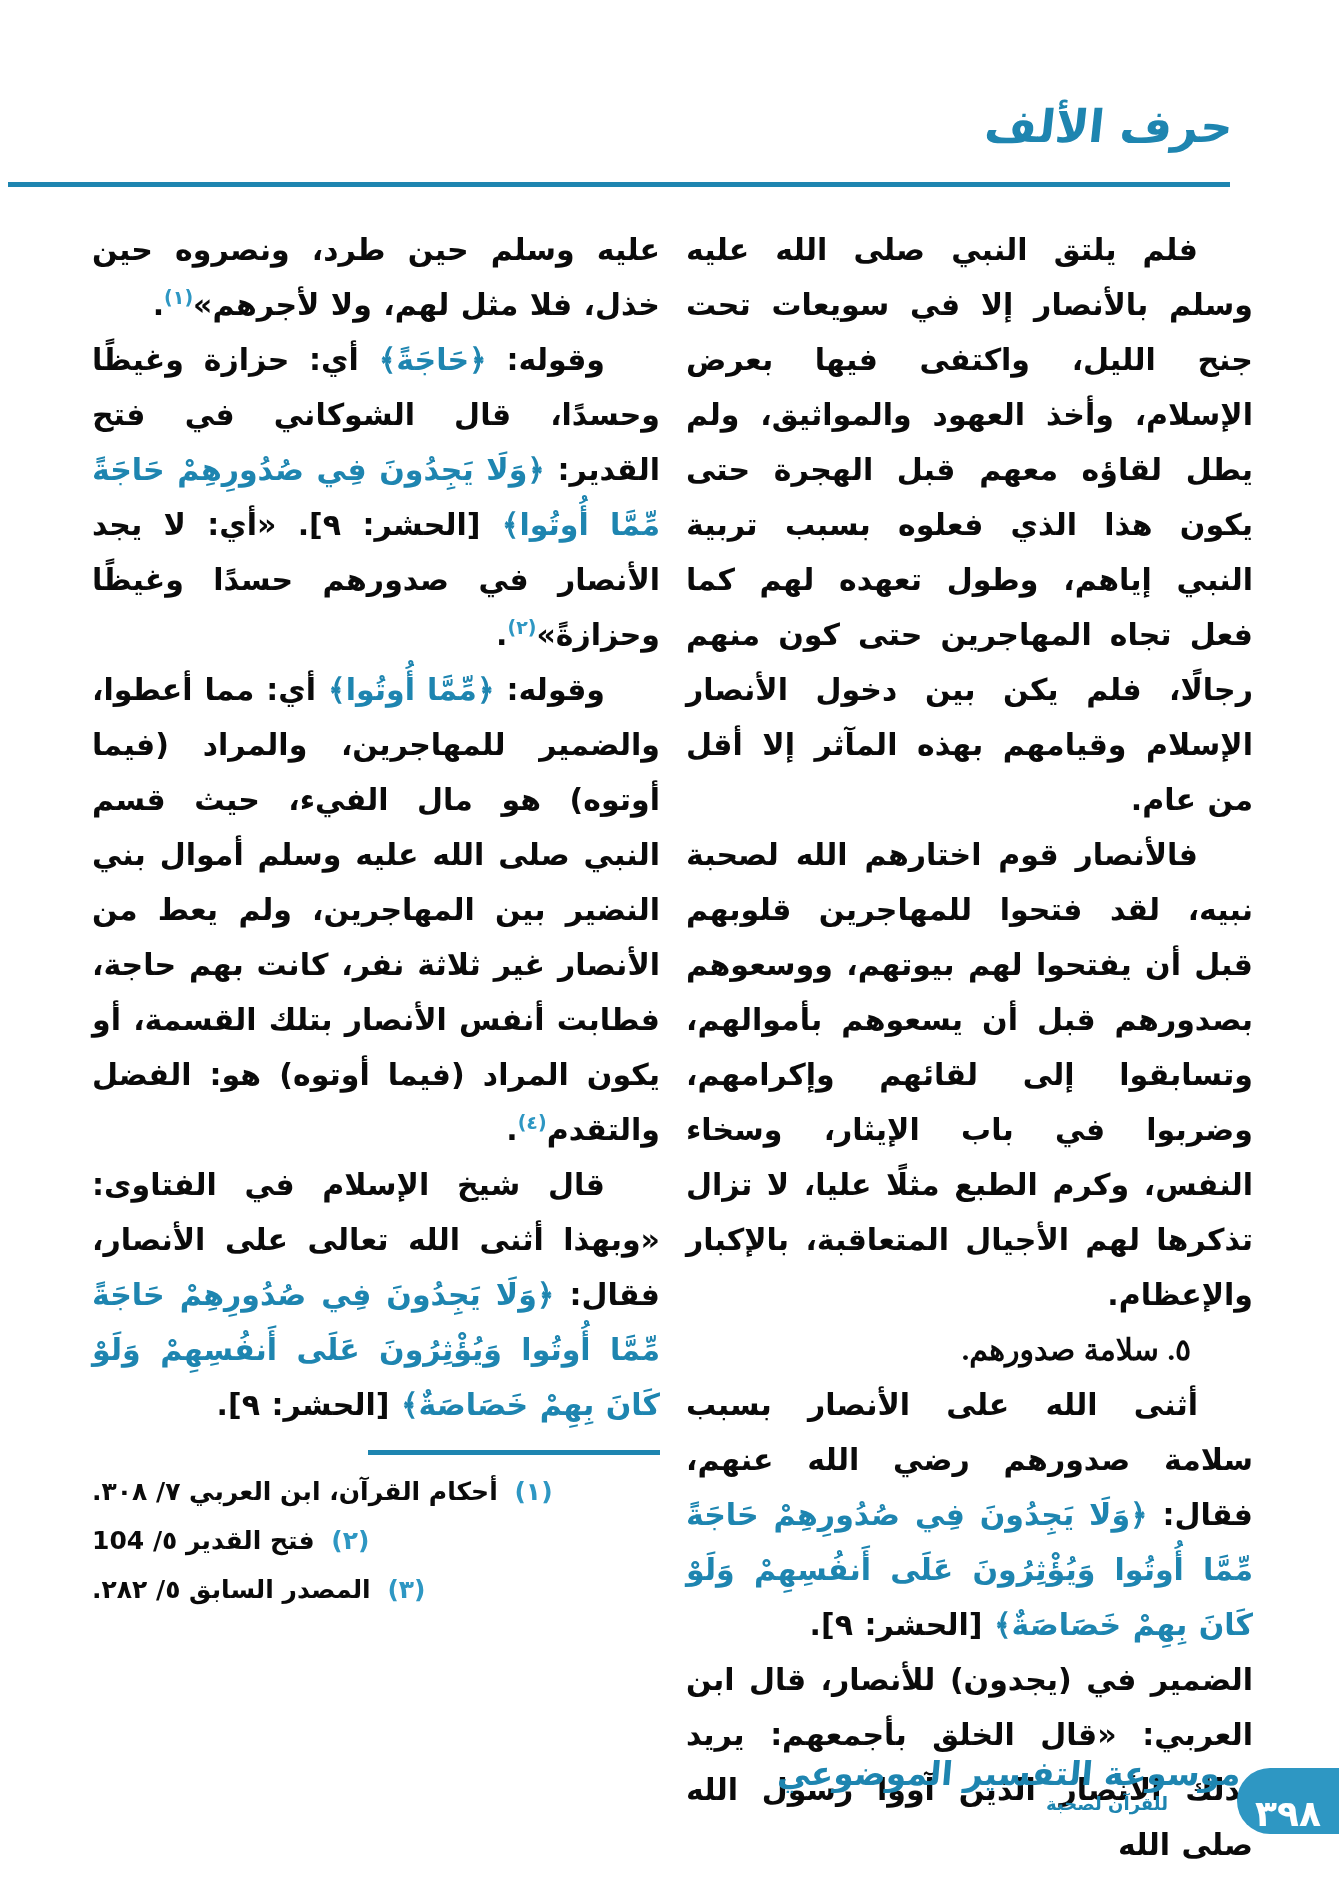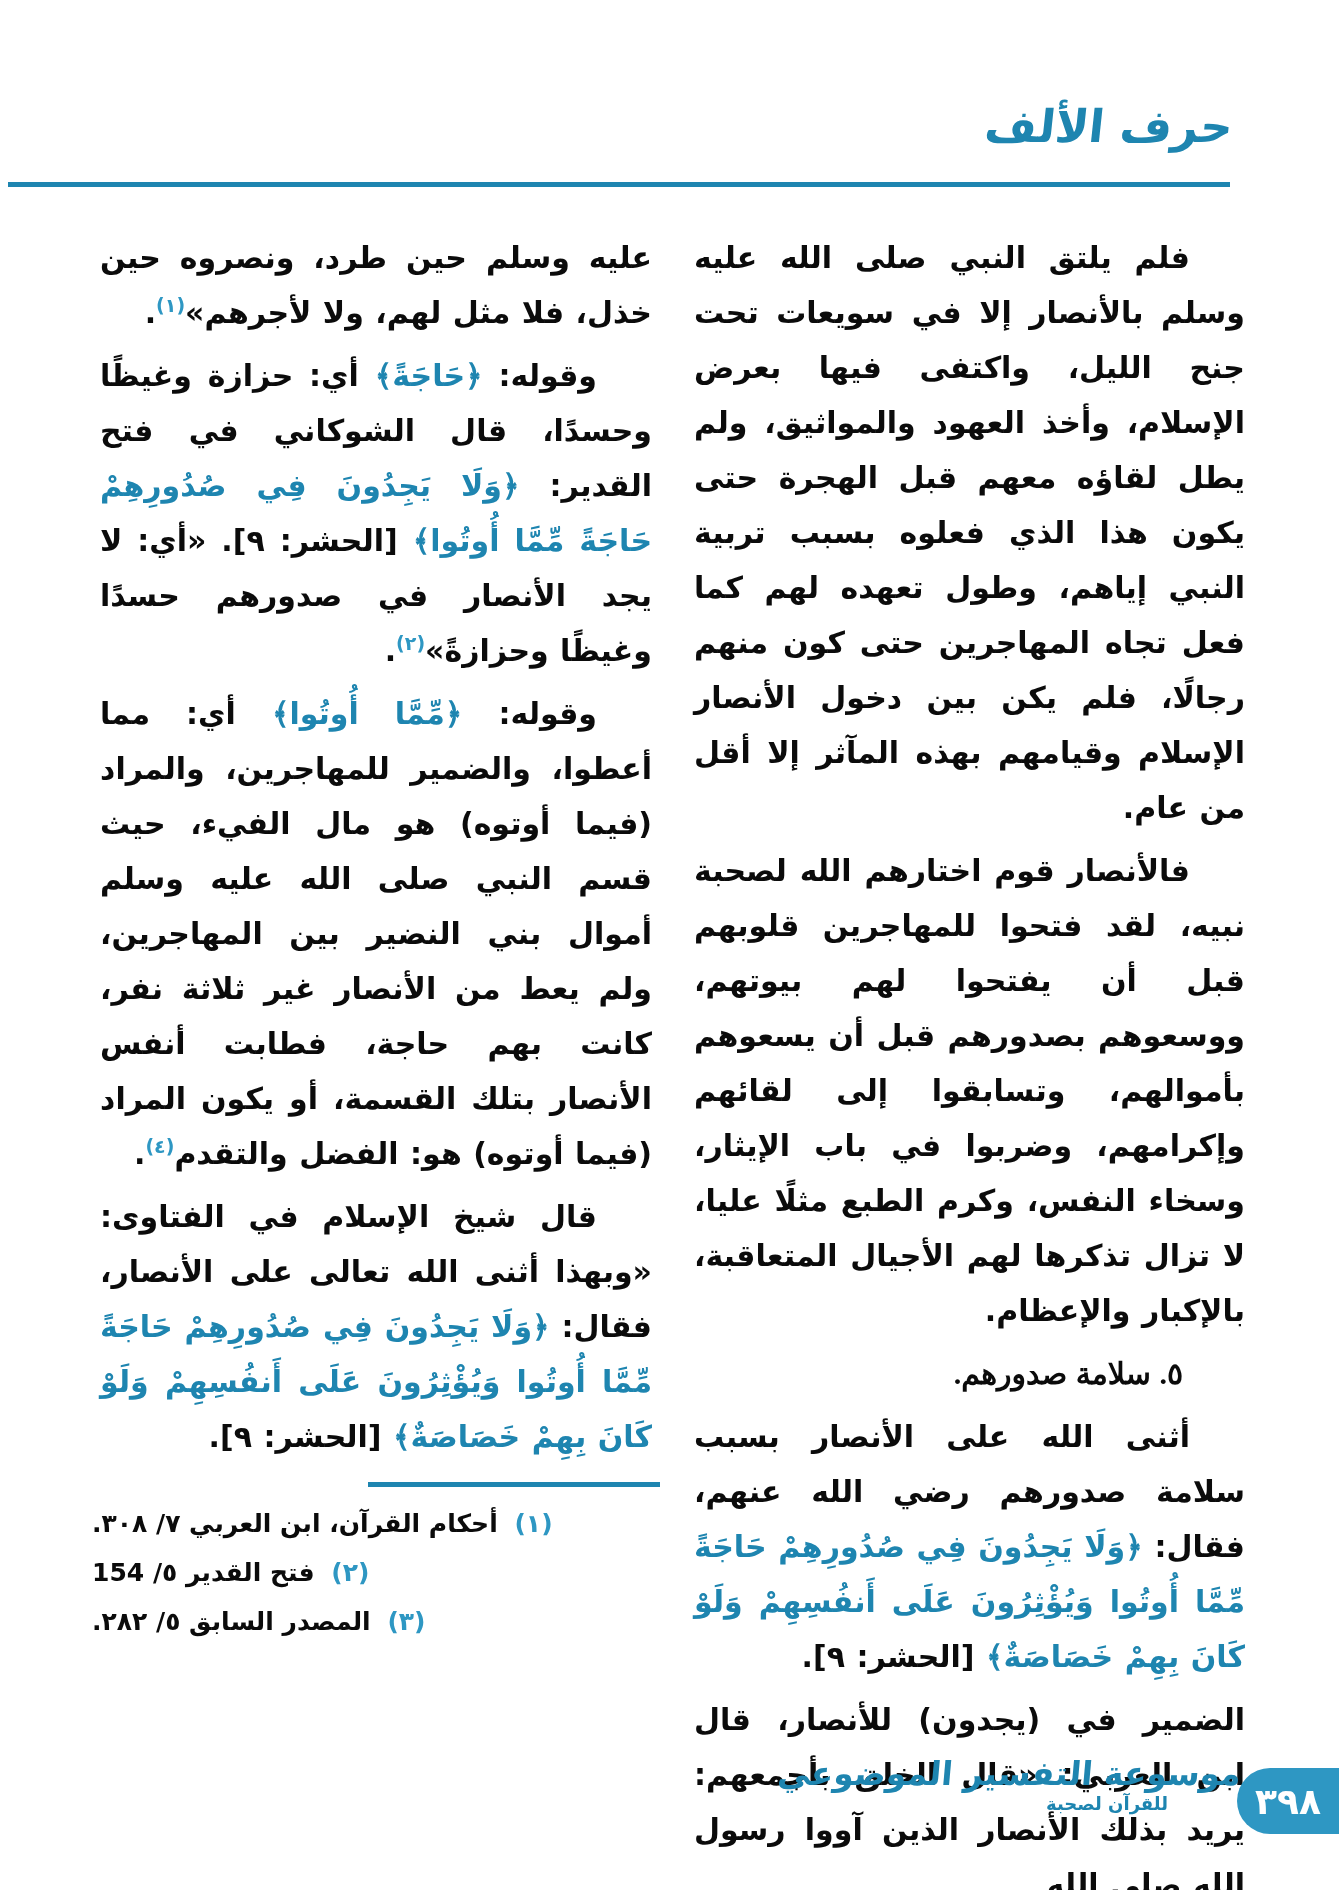--- a/index.html
+++ b/index.html
@@ -31,21 +31,21 @@
   }
   
   .col{
     position:absolute;top:222px;
     text-align:justify;
     color:var(--ink);
   }
   .col-right{right:86px;width:567px;}
   .col-left{left:92px;width:568px;}
   p.body{
-    margin:8px;
+    margin:0;
     font-size:30px;font-weight:bold;
     line-height:55px;
     word-spacing:1px;
     color:var(--ink);
     text-align:justify;
   }
   p.indent{text-indent:55px;}
   p.heading{text-indent:62px;font-family:Liberation Serif, serif;}
   p.line-just{text-align-last:justify;}
   span.quran{color:var(--accent);}
@@ -81,21 +81,21 @@
   }
   .footer-logo .l2{
     font-size:18px;font-weight:bold;
     margin-top:2px;
   }
   .page-badge{
     position:absolute;top:1768px;right:0;
     width:102px;height:66px;
     background:var(--badge);
     border-radius:36px 0 0 36px;
-    display:flex;align-items:center;justify-content:center;
+    display:flex;align-items:flex-end;justify-content:center;
   }
   .page-badge .num{
     color:#ffffff;font-size:36px;font-weight:bold;
   }
 </style>
 </head>
 <body>
 
 <div class="page">
 
@@ -116,21 +116,21 @@
   <div class="col col-left">
     <div>
         <p class="body"><span>عليه وسلم حين طرد، ونصروه حين خذل، فلا مثل لهم، ولا لأجرهم»</span><sup class="fn">(١)</sup><span>.</span></p>
         <p class="body indent"><span>وقوله: </span><span class="quran">﴿حَاجَةً﴾</span><span> أي: حزازة وغيظًا وحسدًا، قال الشوكاني في فتح القدير: </span><span class="quran">﴿وَلَا يَجِدُونَ فِي صُدُورِهِمْ حَاجَةً مِّمَّا أُوتُوا﴾</span><span> [الحشر: ٩]. «أي: لا يجد الأنصار في صدورهم حسدًا وغيظًا وحزازةً»</span><sup class="fn">(٢)</sup><span>.</span></p>
         <p class="body indent"><span>وقوله: </span><span class="quran">﴿مِّمَّا أُوتُوا﴾</span><span> أي: مما أعطوا، والضمير للمهاجرين، والمراد (فيما أوتوه) هو مال الفيء، حيث قسم النبي صلى الله عليه وسلم أموال بني النضير بين المهاجرين، ولم يعط من الأنصار غير ثلاثة نفر، كانت بهم حاجة، فطابت أنفس الأنصار بتلك القسمة، أو يكون المراد (فيما أوتوه) هو: الفضل والتقدم</span><sup class="fn">(٤)</sup><span>.</span></p>
         <p class="body indent"><span>قال شيخ الإسلام في الفتاوى: «وبهذا أثنى الله تعالى على الأنصار، فقال: </span><span class="quran">﴿وَلَا يَجِدُونَ فِي صُدُورِهِمْ حَاجَةً مِّمَّا أُوتُوا وَيُؤْثِرُونَ عَلَى أَنفُسِهِمْ وَلَوْ كَانَ بِهِمْ خَصَاصَةٌ﴾</span><span> [الحشر: ٩].</span></p>
       </div>
     <div class="fn-divider"></div>
     <div>
         <div class="footnote"><span class="fn-num">(١)</span> <span>أحكام القرآن، ابن العربي ٧/ ٣٠٨.</span></div>
-        <div class="footnote"><span class="fn-num">(٢)</span> <span>فتح القدير ٥/ 154</span></div>
+        <div class="footnote"><span class="fn-num">(٢)</span> <span>فتح القدير ٥/ 104</span></div>
         <div class="footnote"><span class="fn-num">(٣)</span> <span>المصدر السابق ٥/ ٢٨٢.</span></div>
       </div>
   </div>
 
   <div class="footer-logo">
     <div class="l1">موسوعة التفسير الموضوعي</div>
     <div class="l2">للقرآن لصحبة</div>
   </div>
 
   <div class="page-badge">

